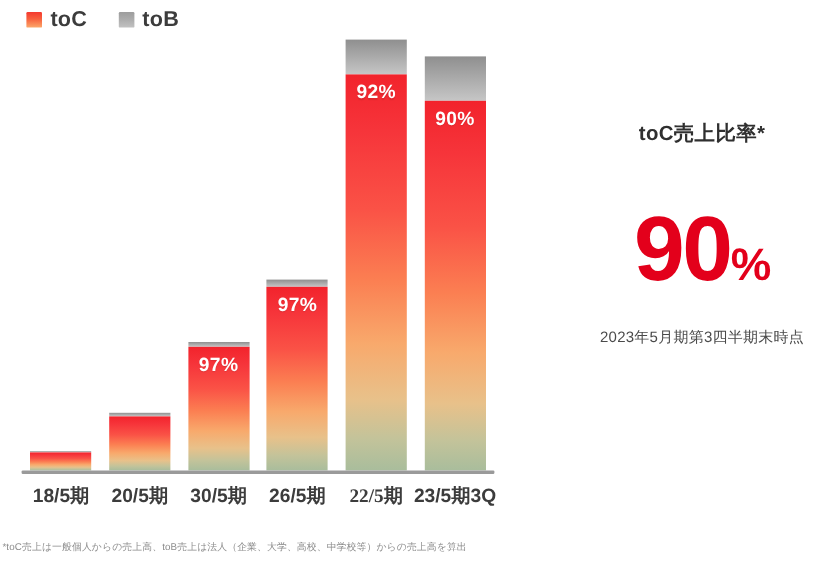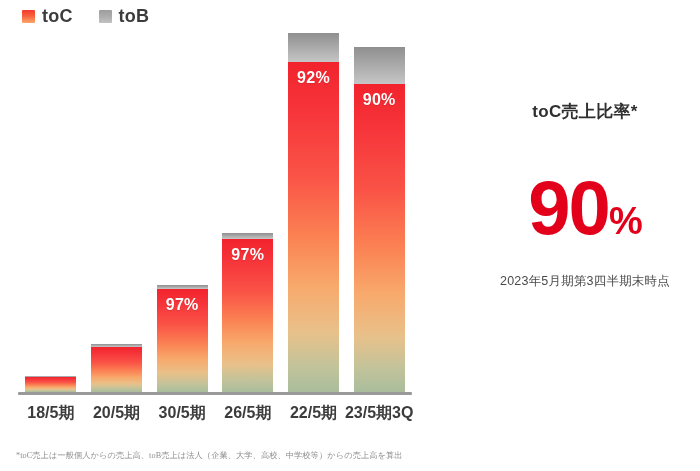--- a/index.html
+++ b/index.html
@@ -122,27 +122,26 @@
     width: 76px;
     text-align: center;
     font-size: 16px;
     font-weight: 700;
     color: #3c3c3c;
   }
 
   
   .footnote {
     position: absolute;
-    left: 16px;
+    left: 2px;
     top: 450px;
     font-size: 8.2px;
     color: #8d8d8d;
     letter-spacing: .1px;
     white-space: nowrap;
-    font-family: Liberation Serif, serif;
   }
 
   
   .kpi {
     position: absolute;
     left: 470px;
     top: 12px;
     width: 230px;
     height: 471px;
   }
@@ -236,21 +235,21 @@
           <div class="bar-value">90%</div>
         </div>
       </div>
     </div>
   <div class="baseline"></div>
   <div class="xlabels" id="xlabels">
       <div class="xlabel" style="left: -5.16667px;">18/5期</div>
       <div class="xlabel" style="left: 60.5px;">20/5期</div>
       <div class="xlabel" style="left: 126.167px;">30/5期</div>
       <div class="xlabel" style="left: 191.833px;">26/5期</div>
-      <div class="xlabel" style="left: 257.5px;">22/5期</div>
+      <div class="xlabel" style="left: 257.5px; font-family: Liberation Serif, serif;">22/5期</div>
       <div class="xlabel" style="left: 323.167px;">23/5期3Q</div>
     </div>
 </div>
 
 <div class="footnote">*toC売上は一般個人からの売上高、toB売上は法人（企業、大学、高校、中学校等）からの売上高を算出</div>
 
 <div class="kpi">
   <div class="kpi-title">toC売上比率*</div>
   <div class="kpi-number">
     <span class="num">90</span><span class="pct">%</span>

